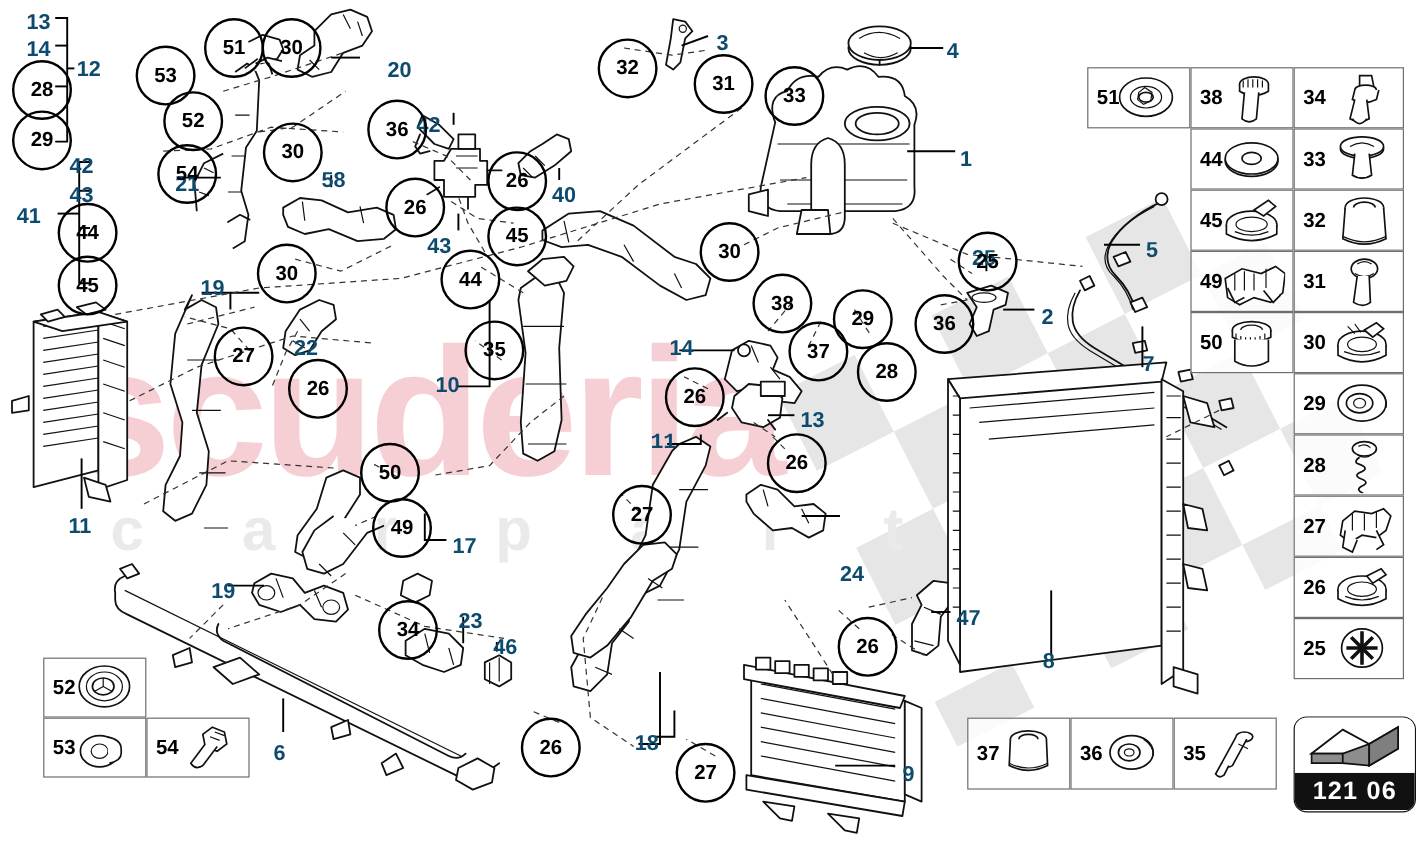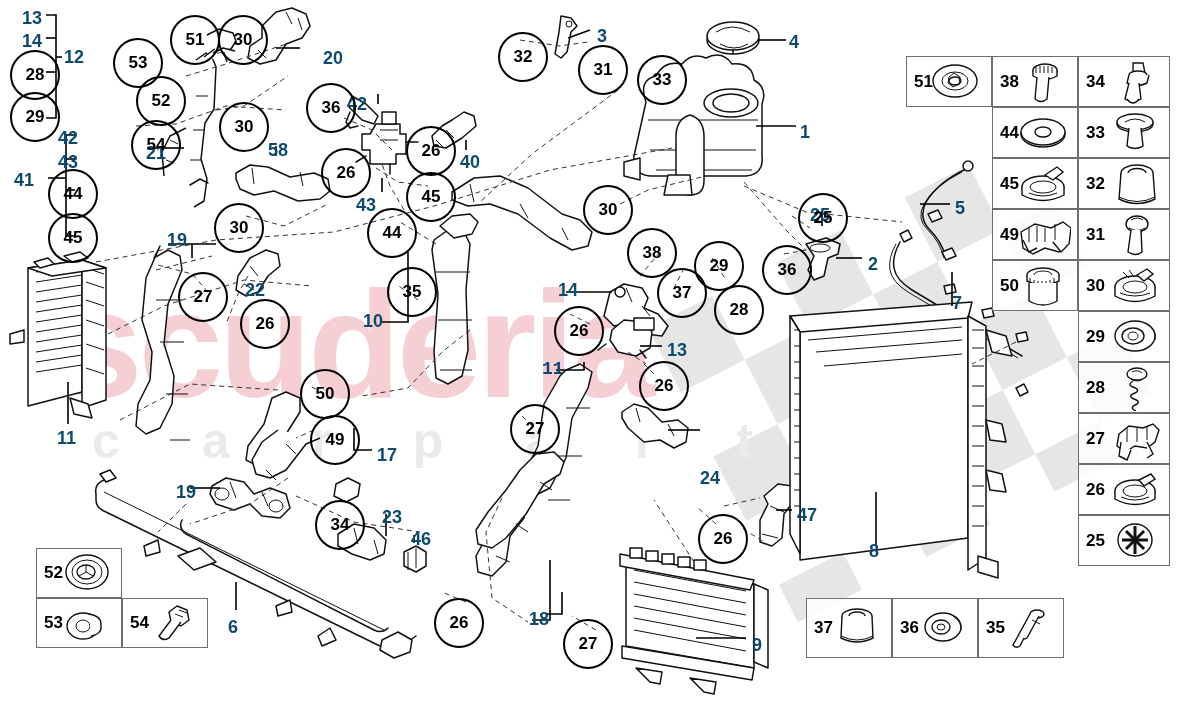--- a/index.html
+++ b/index.html
@@ -664,14 +664,25 @@
           <svg viewBox="0 0 56 46" width="56" height="46" style="display:block">
             <path d="M32 6 l10 4 2 10 -8 6 -10 -4 -2 -10z" stroke="#111" fill="#fff" stroke-width="1.4"></path>
             <path d="M34 10 l8 3 M30 14 l8 3" stroke="#111" fill="none" stroke-width="1"></path>
             <path d="M26 20 l-12 16 q4 6 10 2 l12 -16" stroke="#111" fill="#fff" stroke-width="1.4"></path>
             <path d="M14 36 q4 6 10 2" stroke="#111" fill="none" stroke-width="1"></path>
           </svg>
         </span>
       </div>
     </div>
 
+  <div id="badge">
+    <div class="top">
+      <svg viewBox="0 0 100 46" style="width:100%;height:100%;">
+        <path d="M14 30 L40 10 L62 22 L86 8 L86 26 L62 40 L40 30 Z" fill="#fff" stroke="#111" stroke-width="1.6"></path>
+        <path d="M14 30 L14 38 L40 38 L40 30 Z" fill="#8d8d8d" stroke="#111" stroke-width="1.4"></path>
+        <path d="M40 30 L40 38 L62 40 L62 22 Z" fill="#8d8d8d" stroke="#111" stroke-width="1.4"></path>
+        <path d="M62 22 L86 8 L86 26 L62 40 Z" fill="#7f7f7f" stroke="#111" stroke-width="1.4"></path>
+      </svg>
+    </div>
+    <div class="bot">121 06</div>
+  </div>
 
 </div>
 
 </body></html>

